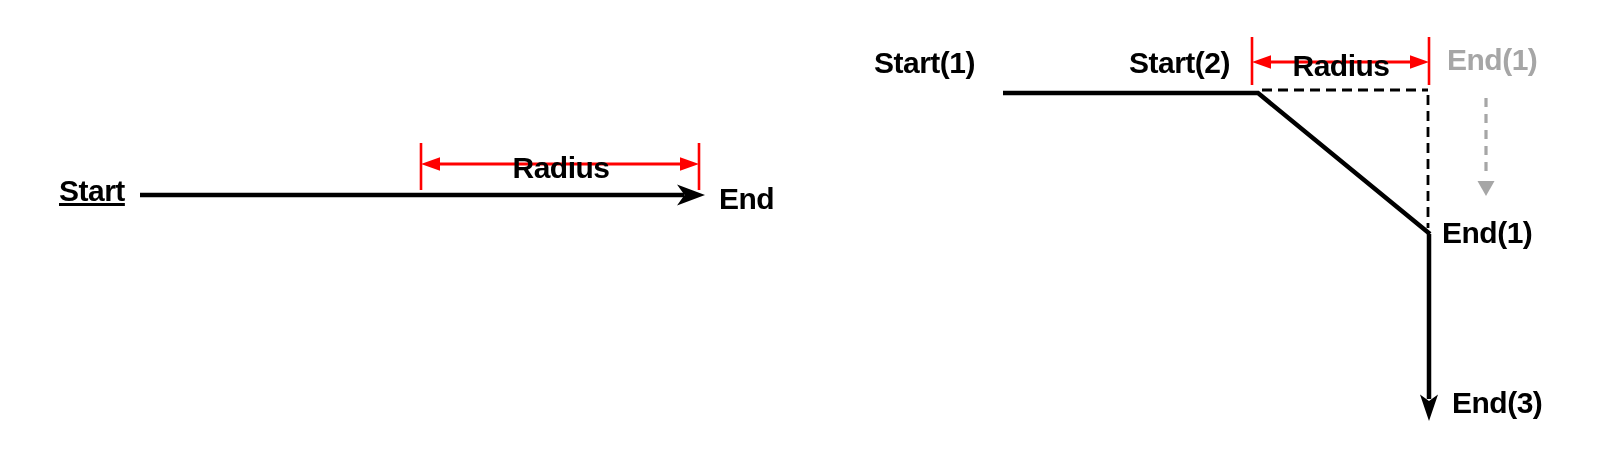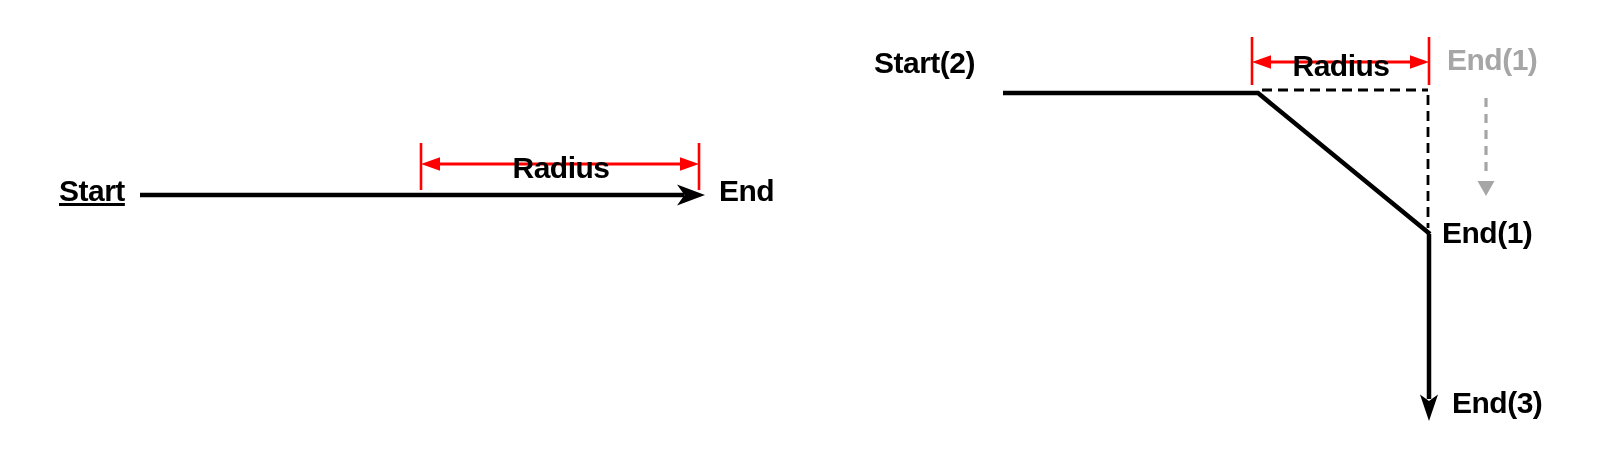--- a/index.html
+++ b/index.html
@@ -70,22 +70,23 @@
 
       <line class="stroke-gray" x1="1486" y1="98" x2="1486" y2="178" stroke-width="3.2" stroke-dasharray="9 7"></line>
       <polygon class="fill-gray" points="1477.5,181 1494.5,181 1486,196"></polygon>
 
       <line class="stroke-black" x1="1429" y1="234" x2="1429" y2="399" stroke-width="4.5"></line>
       <path class="fill-black" d="M1429,421 L1420,394.5 L1429,401 L1438,394.5 Z"></path>
     </g>
   </svg>
 
   <div class="lbl" style="left:59px;top:176px;text-decoration:underline;">Start</div>
-  <div class="lbl" style="left:719px;top:176px;text-align:right;">End</div>
+  <div class="lbl" style="left:719px;top:184px;text-align:right;">End</div>
   <div class="lbl centered" style="left:561px;top:131px;">Radius</div>
 
-  <div class="lbl" style="left:874px;top:48px;">Start(2)</div>
+  <div class="lbl" style="left:874px;top:48px;">Start(1)</div>
+  <div class="lbl" style="left:1129px;top:48px;">Start(2)</div>
   <div class="lbl centered" style="left:1341px;top:29px;">Radius</div>
   <div class="lbl ghost" style="left:1447px;top:45px;">End(1)</div>
   <div class="lbl" style="left:1442px;top:218px;">End(1)</div>
   <div class="lbl" style="left:1452px;top:388px;">End(3)</div>
 
 </div>
 
 </body></html>

